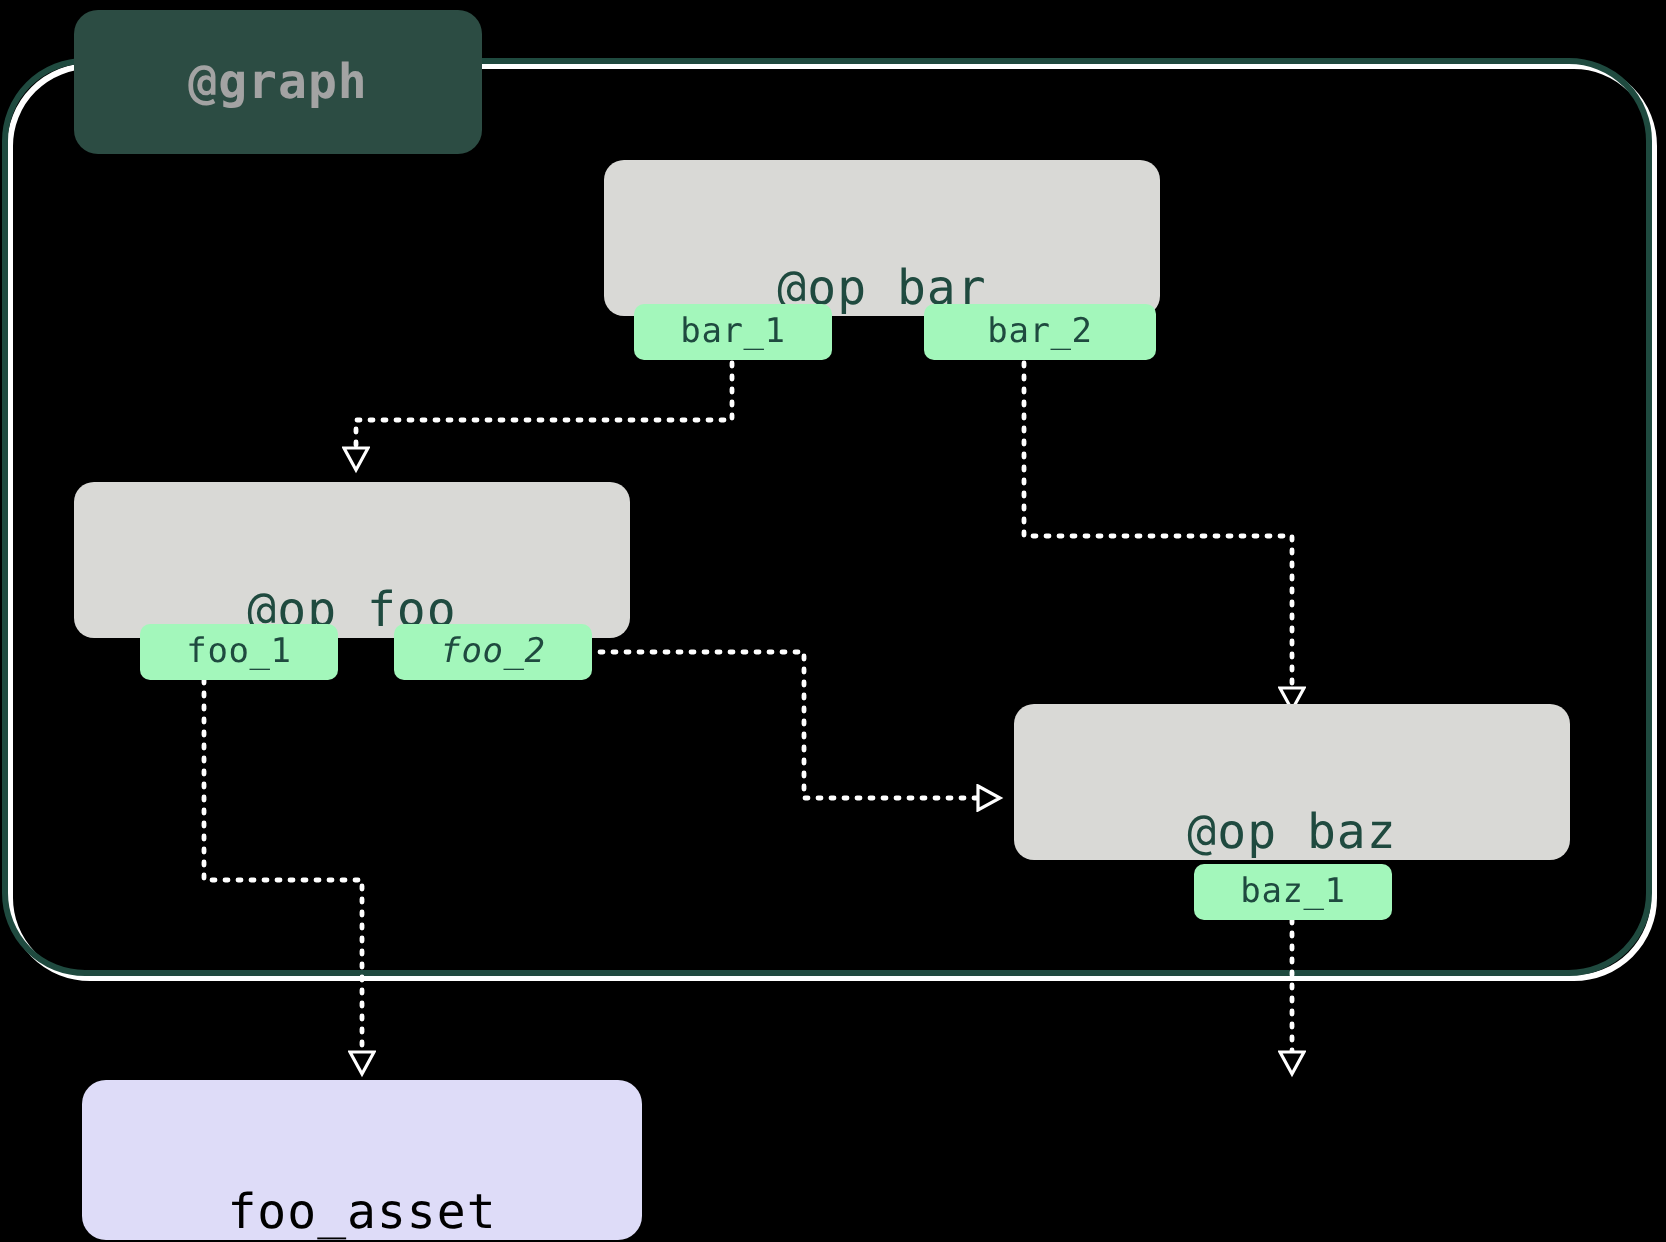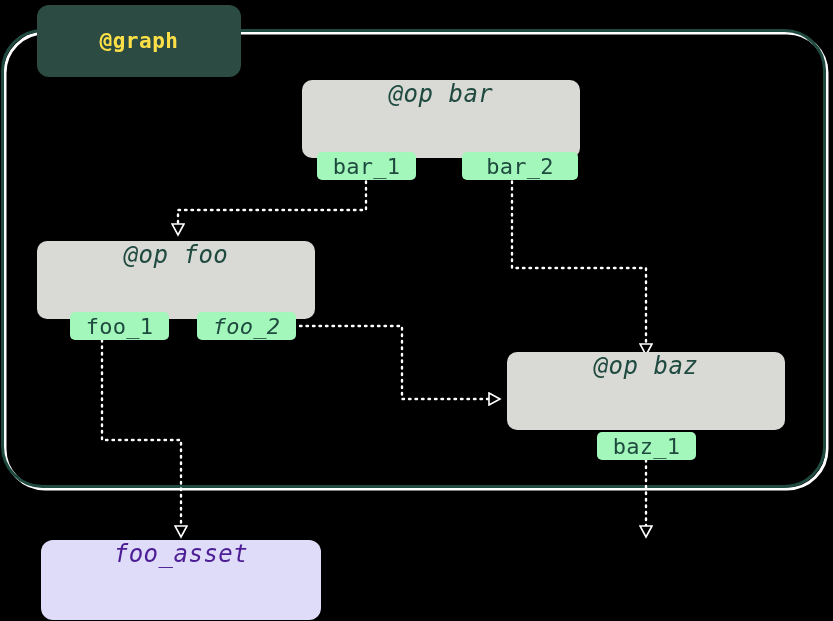--- a/index.html
+++ b/index.html
@@ -25,56 +25,55 @@
     position: absolute;
     left: 0; top: 0;
     width: 833px;
     height: 621px;
     overflow: visible;
   }
   .node-box {
     position: absolute;
     box-sizing: border-box;
     display: flex;
-    align-items: flex-start;
+    align-items: flex-end;
     justify-content: center;
     border-radius: 10px;
-    font-style: italic;
   }
   .op-node {
     background: #d9d9d6;
     color: #1f4a3f;
     font-size: 24px;
     letter-spacing: 0.5px;
   }
   .asset-node {
     background: #dedcf8;
-    color: #4c1d95;
+    color: #000000;
     font-size: 24px;
     letter-spacing: 0.5px;
     border-radius: 12px;
   }
   .graph-label {
     position: absolute;
     background: #2c4c43;
-    color: #fde047;
-    font-size: 21px;
+    color: #a3a3a3;
+    font-size: 24px;
     font-weight: bold;
     border-radius: 12px;
     display: flex;
     align-items: center;
     justify-content: center;
     box-sizing: border-box;
     letter-spacing: 0.5px;
   }
   .port {
     position: absolute;
     background: #a3f7bb;
     color: #1f4a3f;
-    font-size: 22px;
+    font-size: 17px;
     border-radius: 5px;
     display: flex;
     align-items: center;
     justify-content: center;
     box-sizing: border-box;
     letter-spacing: 0.3px;
   }
 </style>
 </head>
 <body>

